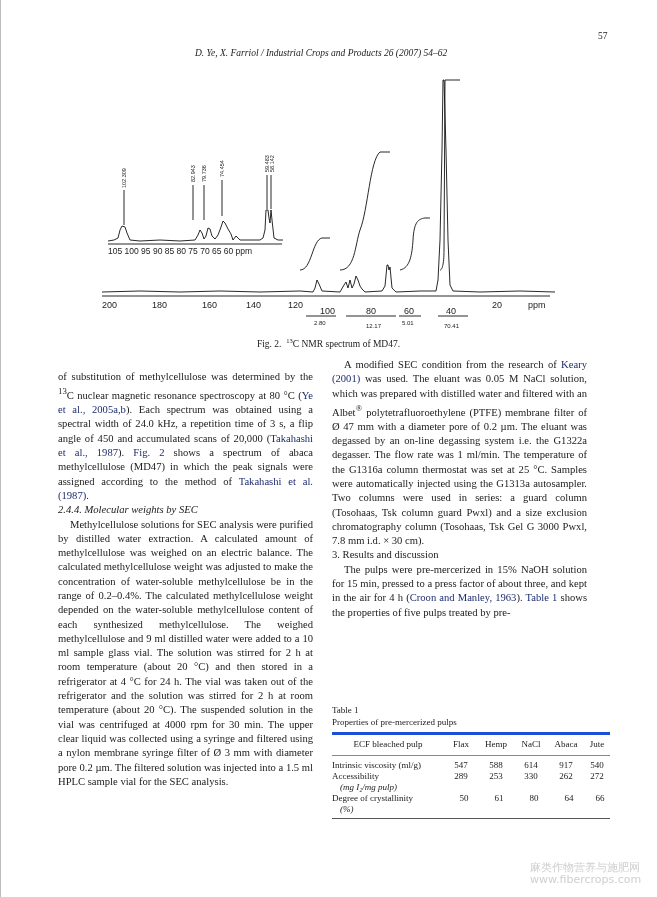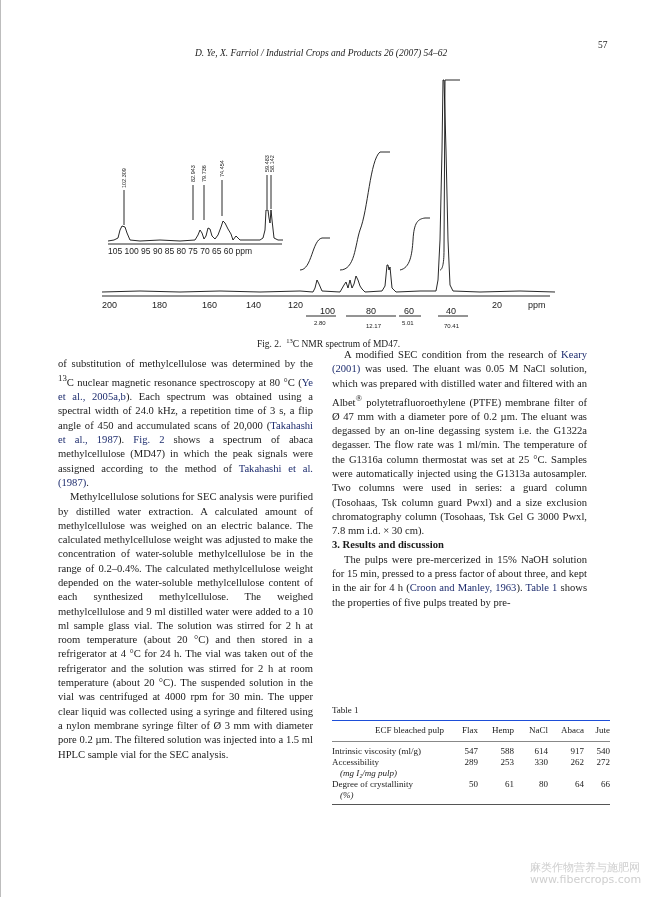--- a/index.html
+++ b/index.html
@@ -4,43 +4,43 @@
 <style>
   html, body { margin: 0; padding: 0; background: #ffffff; }
   body {
     width: 657px; height: 897px; position: relative; overflow: hidden;
     font-family: "Liberation Serif", "DejaVu Serif", serif; color: #1a1a1a;
   }
   .left-edge { position: absolute; left: 0; top: 0; width: 1px; height: 897px; background: #bdbdbd; }
   .running-head {
     position: absolute; top: 48px; left: 195px; font-size: 9.5px; font-style: italic; color: #222;
   }
-  .page-number { position: absolute; top: 40px; left: 598px; font-size: 9.5px; color: #222; }
+  .page-number { position: absolute; top: 31px; left: 598px; font-size: 9.5px; color: #222; }
   .figure { position: absolute; left: 100px; top: 70px; width: 460px; height: 260px; }
   .figure svg { position: absolute; left: 0; top: 0; }
   .fig-caption {
     position: absolute; top: 337px; left: 0; width: 657px; text-align: center; font-size: 9.5px;
   }
   .fig-caption sup { font-size: 6.5px; }
   .col { position: absolute; width: 255px; font-size: 10.6px; line-height: 14.3px; text-align: justify; }
   .col p { margin: 0; }
   .col .indent { text-indent: 12px; }
-  .left-col { left: 58px; top: 357px; }
-  .right-col { left: 332px; top: 348px; }
+  .left-col { left: 58px; top: 370px; }
+  .right-col { left: 332px; top: 358px; }
   .link { color: #1d2c6e; }
   .sec-head-it { font-style: italic; margin: 16px 0 0 0; }
-  .sec-head-bold { font-weight: bold; margin: 18px 0 0 0; }
+  .sec-head-bold { font-weight: normal; margin: 18px 0 0 0; }
   .table-block { position: absolute; left: 332px; top: 704px; width: 278px; font-size: 9px; }
   .table-block .t-label { line-height: 12px; }
   .table-block table { border-collapse: collapse; width: 278px; margin-top: 4px; }
   .table-block th, .table-block td { padding: 0; font-weight: normal; line-height: 11px; vertical-align: top; }
-  .table-block thead th { padding: 4px 0 5px 0; border-top: 1px solid #1d4ed8; border-bottom: 1px solid #888; text-align: right; }
+  .table-block thead th { padding: 4px 0 5px 0; border-top: 3px solid #1d4ed8; border-bottom: 1px solid #888; text-align: center; }
   .table-block tbody tr:first-child td { padding-top: 4px; }
   .table-block tbody tr:last-child td { padding-bottom: 3px; border-bottom: 1.5px solid #555; }
-  .table-block .num { text-align: right; }
+  .table-block .num { text-align: center; }
   .table-block .sub { padding-left: 8px; display: block; font-style: italic; }
   .watermark {
     position: absolute; left: 530px; top: 862px; font-family: "DejaVu Sans", sans-serif;
     font-size: 11px; color: #cfcfcf; line-height: 12px;
   }
 </style>
 </head>
 <body>
 
 <div class="left-edge"></div>
@@ -105,35 +105,37 @@
 </div>
 
 <div class="fig-caption">
   <span>Fig. 2.</span>&nbsp;&nbsp;<sup>13</sup><span>C NMR spectrum of MD47.</span>
 </div>
 
 <div class="col left-col">
   <p>
     <span>of substitution of methylcellulose was determined by the </span><sup>13</sup><span>C nuclear magnetic resonance spectroscopy at 80 °C (</span><span class="link">Ye et al., 2005a,b</span><span>). Each spectrum was obtained using a spectral width of 24.0 kHz, a repetition time of 3 s, a flip angle of 450 and accumulated scans of 20,000 (</span><span class="link">Takahashi et al., 1987</span><span>). </span><span class="link">Fig. 2</span><span> shows a spectrum of abaca methylcellulose (MD47) in which the peak signals were assigned according to the method of </span><span class="link">Takahashi et al. (1987)</span><span>.</span>
   </p>
+  <p class="sec-head-it">2.4.4.  Molecular weights by SEC</p>
   <p class="indent">Methylcellulose solutions for SEC analysis were purified by distilled water extraction. A calculated amount of methylcellulose was weighed on an electric balance. The calculated methylcellulose weight was adjusted to make the concentration of water-soluble methylcellulose be in the range of 0.2–0.4%. The calculated methylcellulose weight depended on the water-soluble methylcellulose content of each synthesized methylcellulose. The weighed methylcellulose and 9 ml distilled water were added to a 10 ml sample glass vial. The solution was stirred for 2 h at room temperature (about 20 °C) and then stored in a refrigerator at 4 °C for 24 h. The vial was taken out of the refrigerator and the solution was stirred for 2 h at room temperature (about 20 °C). The suspended solution in the vial was centrifuged at 4000 rpm for 30 min. The upper clear liquid was collected using a syringe and filtered using a nylon membrane syringe filter of Ø 3 mm with diameter pore 0.2 µm. The filtered solution was injected into a 1.5 ml HPLC sample vial for the SEC analysis.</p>
 </div>
 
 <div class="col right-col">
   <p class="indent">
     <span>A modified SEC condition from the research of </span><span class="link">Keary (2001)</span><span> was used. The eluant was 0.05 M NaCl solution, which was prepared with distilled water and filtered with an Albet</span><sup>®</sup><span> polytetrafluoroethylene (PTFE) membrane filter of Ø 47 mm with a diameter pore of 0.2 µm. The eluant was degassed by an on-line degassing system i.e. the G1322a degasser. The flow rate was 1 ml/min. The temperature of the G1316a column thermostat was set at 25 °C. Samples were automatically injected using the G1313a autosampler. Two columns were used in series: a guard column (Tosohaas, Tsk column guard Pwxl) and a size exclusion chromatography column (Tosohaas, Tsk Gel G 3000 Pwxl, 7.8 mm i.d. × 30 cm).</span>
   </p>
   <p class="sec-head-bold">3.  Results and discussion</p>
   <p class="indent" style="">
     <span>The pulps were pre-mercerized in 15% NaOH solution for 15 min, pressed to a press factor of about three, and kept in the air for 4 h (</span><span class="link">Croon and Manley, 1963</span><span>). </span><span class="link">Table 1</span><span> shows the properties of five pulps treated by pre-</span>
   </p>
 </div>
 
 <div class="table-block">
   <div class="t-label">Table 1</div>
+  <div class="t-label">Properties of pre-mercerized pulps</div>
   <table>
     <thead>
       <tr>
         <th style="width:112px">ECF bleached pulp</th>
         <th style="width:34px">Flax</th>
         <th style="width:36px">Hemp</th>
         <th style="width:34px">NaCl</th>
         <th style="width:36px">Abaca</th>
         <th>Jute</th>
       </tr>

